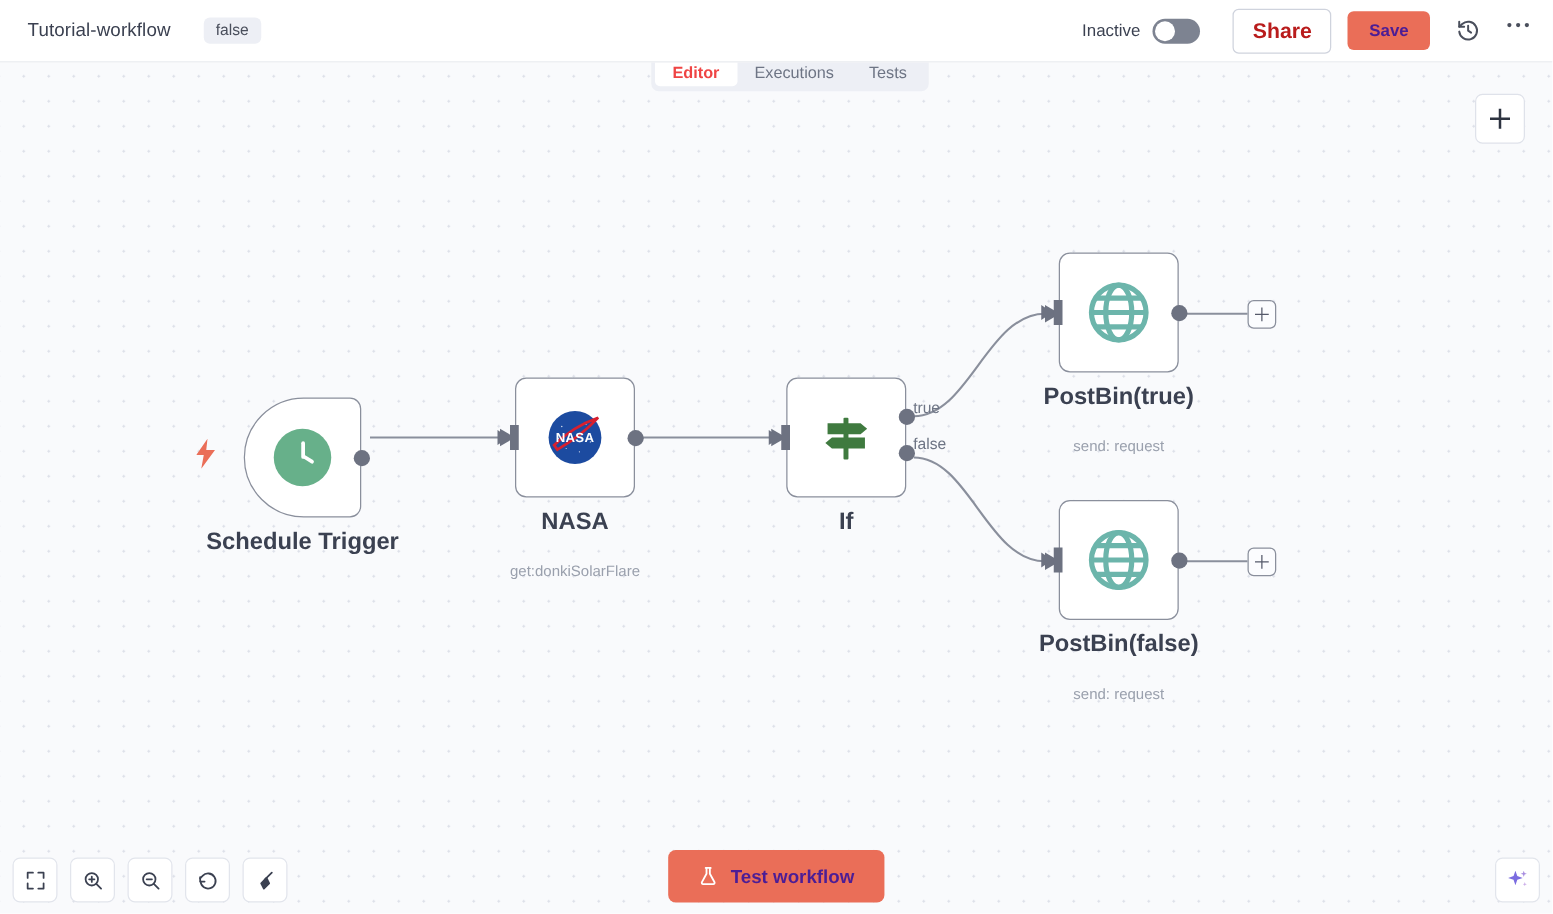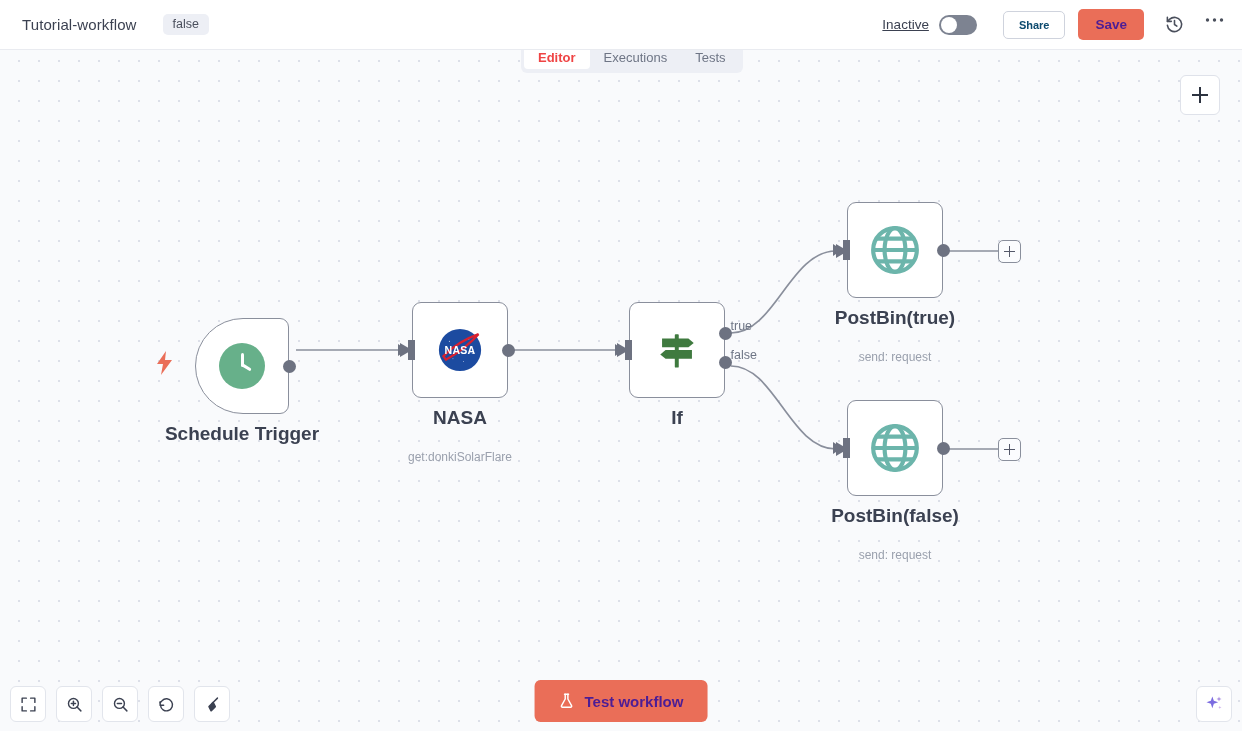--- a/index.html
+++ b/index.html
@@ -28,34 +28,34 @@
     margin-left: 26px;
     background: #edeff5; color: #4a4f5c;
     border-radius: 5px;
     padding: 4px 10px 5px;
     font-size: 12.5px; line-height: 1;
   }
   .header-right {
     margin-left: auto; display: flex; align-items: center;
     gap: 0; padding-right: 14px;
   }
-  .inactive-label { font-size: 13.5px; color: #3b4151; margin-right: 10px; text-decoration: underline; }
+  .inactive-label { font-size: 13.5px; color: #3b4151; margin-right: 10px; }
   .toggle {
     width: 38px; height: 20px; border-radius: 10px;
     background: #7d8391; position: relative; cursor: pointer;
     margin-right: 26px;
   }
   .toggle .knob {
     position: absolute; top: 2px; left: 2px;
     width: 16px; height: 16px; border-radius: 50%;
     background: #fff;
   }
   .btn-share {
     border: 1px solid #cfd3dd; background: #fff;
-    color: #0c4a6e; font-size: 11px; font-weight: 600;
+    color: #b91c1c; font-size: 17px; font-weight: 600;
     border-radius: 5px; padding: 7px 15px; cursor: pointer;
     font-family: inherit;
   }
   .btn-save {
     margin-left: 13px;
     border: none; background: #ea6e58; color: #4c1d95;
     font-size: 13.5px; font-weight: 600;
     border-radius: 5px; padding: 8px 17px; cursor: pointer;
     font-family: inherit;
   }

